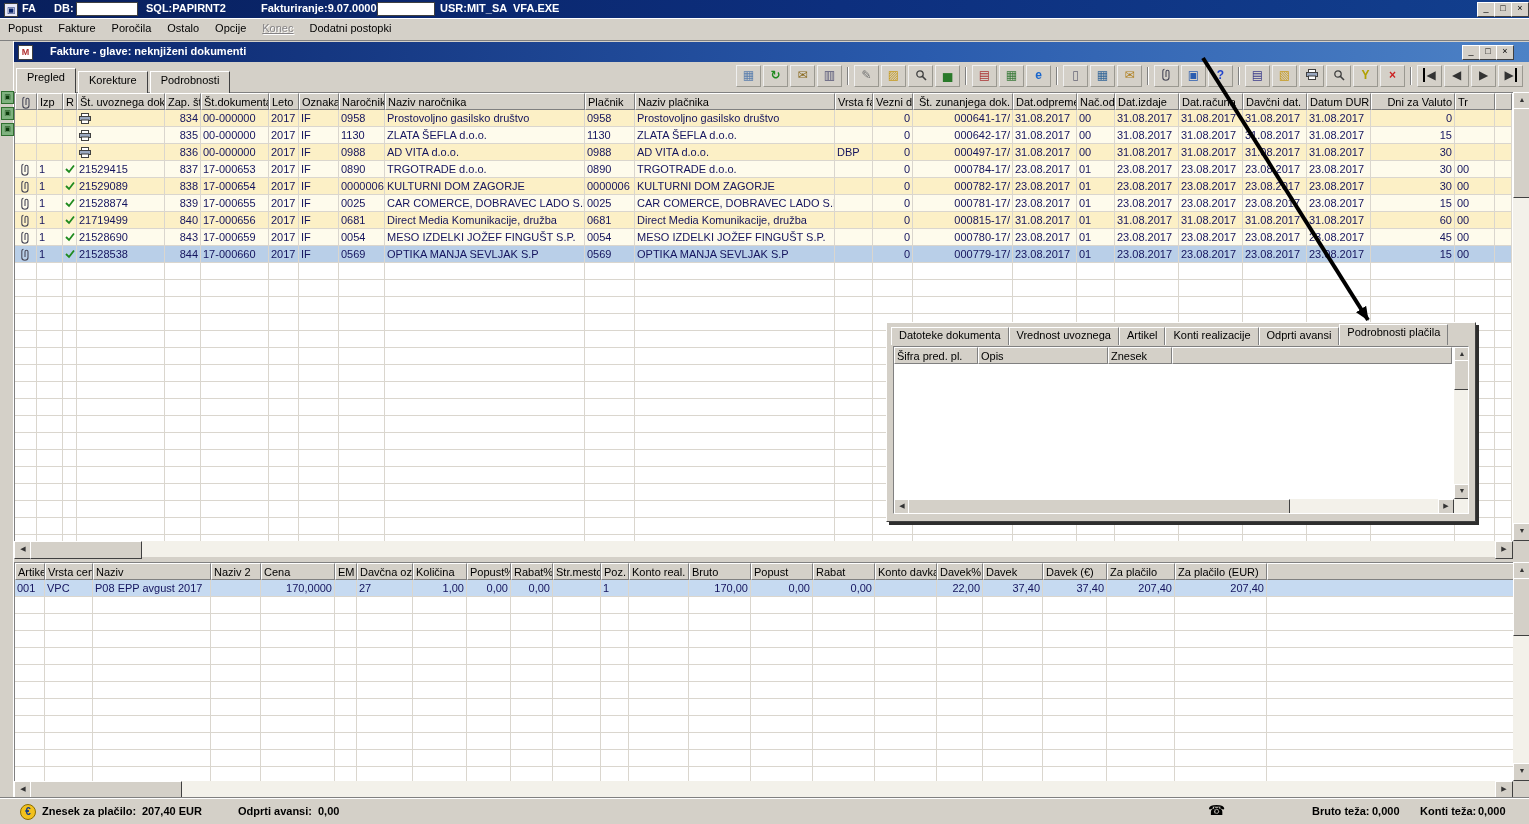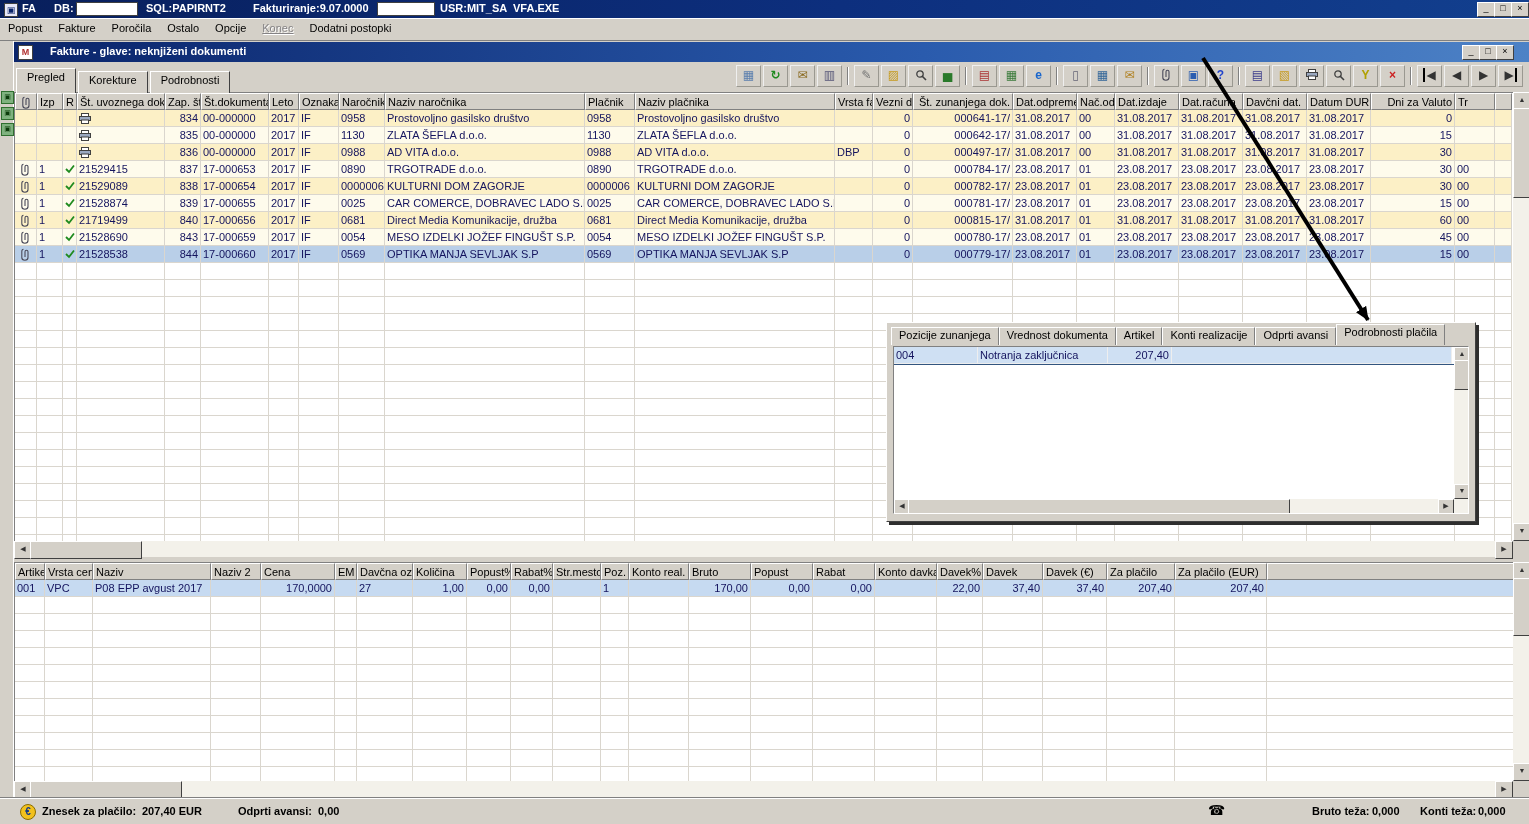--- a/index.html
+++ b/index.html
@@ -91,21 +91,21 @@
 </style>
 </head>
 <body>
 
 <div id="app-titlebar">
   <span class="app-icon">▣</span>
   <span class="tb-text" style="left:22px">FA</span>
   <span class="tb-text" style="left:54px">DB:</span>
   <input class="tb-input" style="left: 76px; width: 58px;" value="">
   <span class="tb-text" style="left:146px">SQL:PAPIRNT2</span>
-  <span class="tb-text" style="left:253px">Fakturiranje:9.07.0000</span>
+  <span class="tb-text" style="left:261px">Fakturiranje:9.07.0000</span>
   <input class="tb-input" style="left: 377px; width: 54px;" value="">
   <span class="tb-text" style="left:440px">USR:MIT_SA</span>
   <span class="tb-text" style="left:513px">VFA.EXE</span>
   <span class="win-btn" style="left:1477px">_</span>
   <span class="win-btn" style="left:1494px">□</span>
   <span class="win-btn" style="left:1511px">×</span>
 </div>
 
 <div id="menubar"><span class="menu-item">Popust</span><span class="menu-item">Fakture</span><span class="menu-item">Poročila</span><span class="menu-item">Ostalo</span><span class="menu-item">Opcije</span><span class="menu-item disabled">Konec</span><span class="menu-item">Dodatni postopki</span></div>
 
@@ -272,23 +272,23 @@
   <span class="sbtn" style="left:0;bottom:0;top:auto">▼</span>
 </div>
 <div class="hscroll" style="left:14px;top:781px;width:1499px;height:16px">
   <span class="sbtn" style="left:0;top:0">◀</span>
   <span class="sthumb" style="left:16px;top:0;width:150px;height:16px"></span>
   <span class="sbtn" style="right:0;left:auto;top:0">▶</span>
 </div>
 <div class="corner" style="left:1513px;top:781px;width:16px;height:16px"></div>
 
 <div id="popup">
-  <div id="popup-tabs"><span class="ptab">Pozicije zunanjega</span><span class="ptab">Vrednost dokumenta</span><span class="ptab">Artikel</span><span class="ptab">Konti realizacije</span><span class="ptab">Odprti avansi</span><span class="ptab active">Podrobnosti plačila</span></div>
+  <div id="popup-tabs"><span class="ptab">Datoteke dokumenta</span><span class="ptab">Vrednost uvoznega</span><span class="ptab">Artikel</span><span class="ptab">Konti realizacije</span><span class="ptab">Odprti avansi</span><span class="ptab active">Podrobnosti plačila</span></div>
   <div id="popup-body">
-      <div class="grid-row psel"><div class="cell al-l" style="width:84px;border-color:#eee">004</div><div class="cell al-l" style="width:130px;border-color:#eee">Notranja zaključnica</div><div class="cell al-r" style="width:64px;border-color:#eee">207,40</div><div class="cell al-l" style="width:280px;border-color:#eee"></div></div>
+      <div class="grid-row"><div class="cell hcell al-l" style="width:84px">Šifra pred. pl.</div><div class="cell hcell al-l" style="width:130px">Opis</div><div class="cell hcell al-l" style="width:64px">Znesek</div><div class="cell hcell al-l" style="width:280px"></div></div>
       <div class="vscroll" style="right:0;left:auto;top:0;width:14px;height:100%">
         <span class="sbtn" style="left:0;top:0;width:14px;height:13px;line-height:11px">▲</span>
         <span class="sthumb" style="left:0;top:13px;width:14px;height:28px"></span>
         <span class="sbtn" style="left:0;bottom:14px;top:auto;width:14px;height:13px;line-height:11px">▼</span>
        </div>
        <div class="hscroll" style="left:0;bottom:0;top:auto;width:100%;height:14px">
         <span class="sbtn" style="left:0;top:0;width:14px;height:14px;line-height:12px">◀</span>
         <span class="sthumb" style="left:14px;top:0;width:380px;height:14px"></span>
         <span class="sbtn" style="right:14px;left:auto;top:0;width:14px;height:14px;line-height:12px">▶</span>
        </div>

